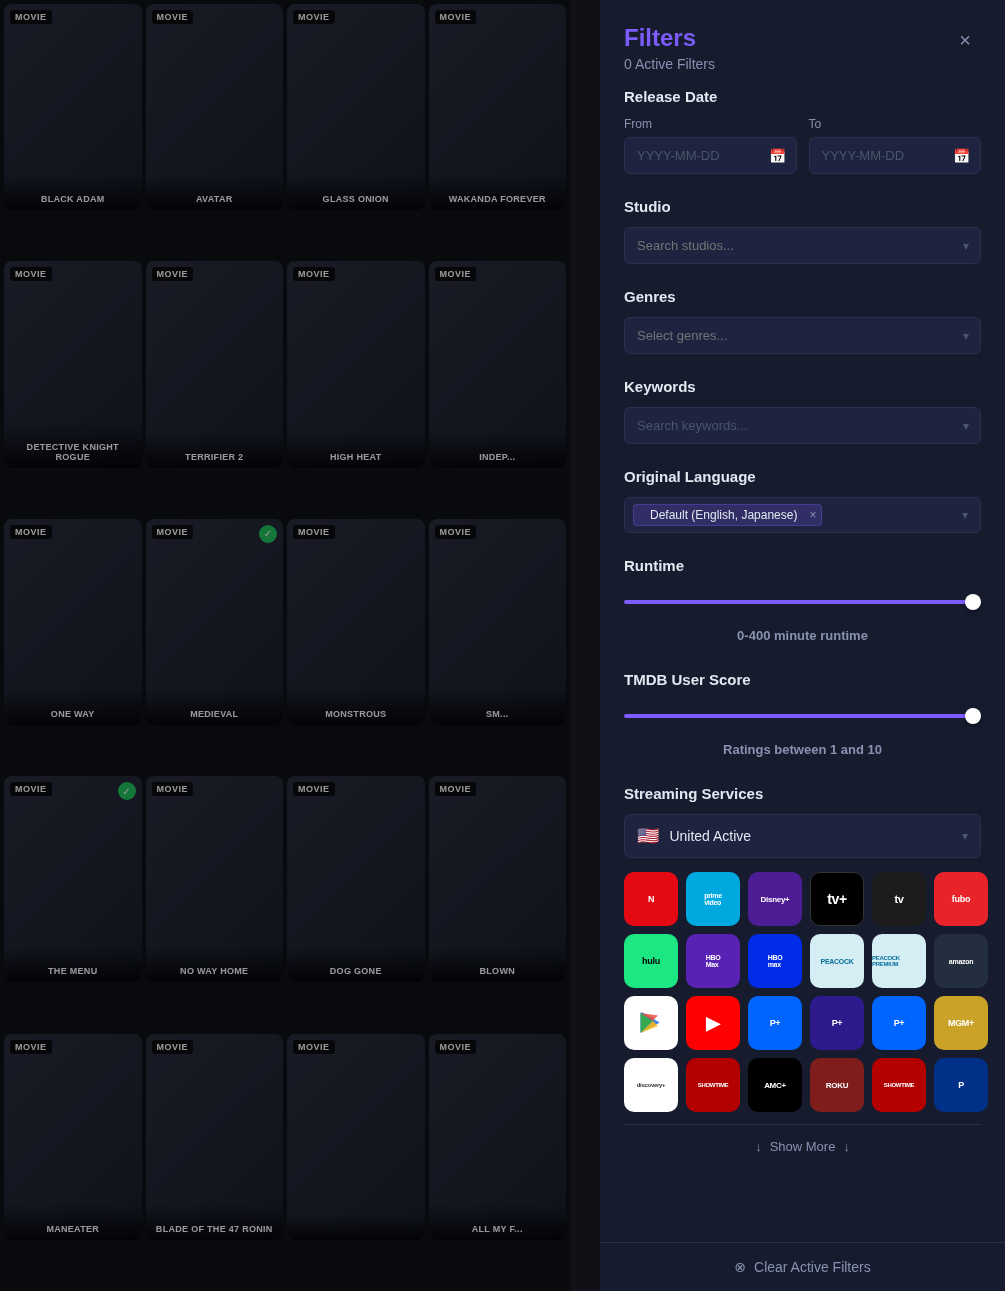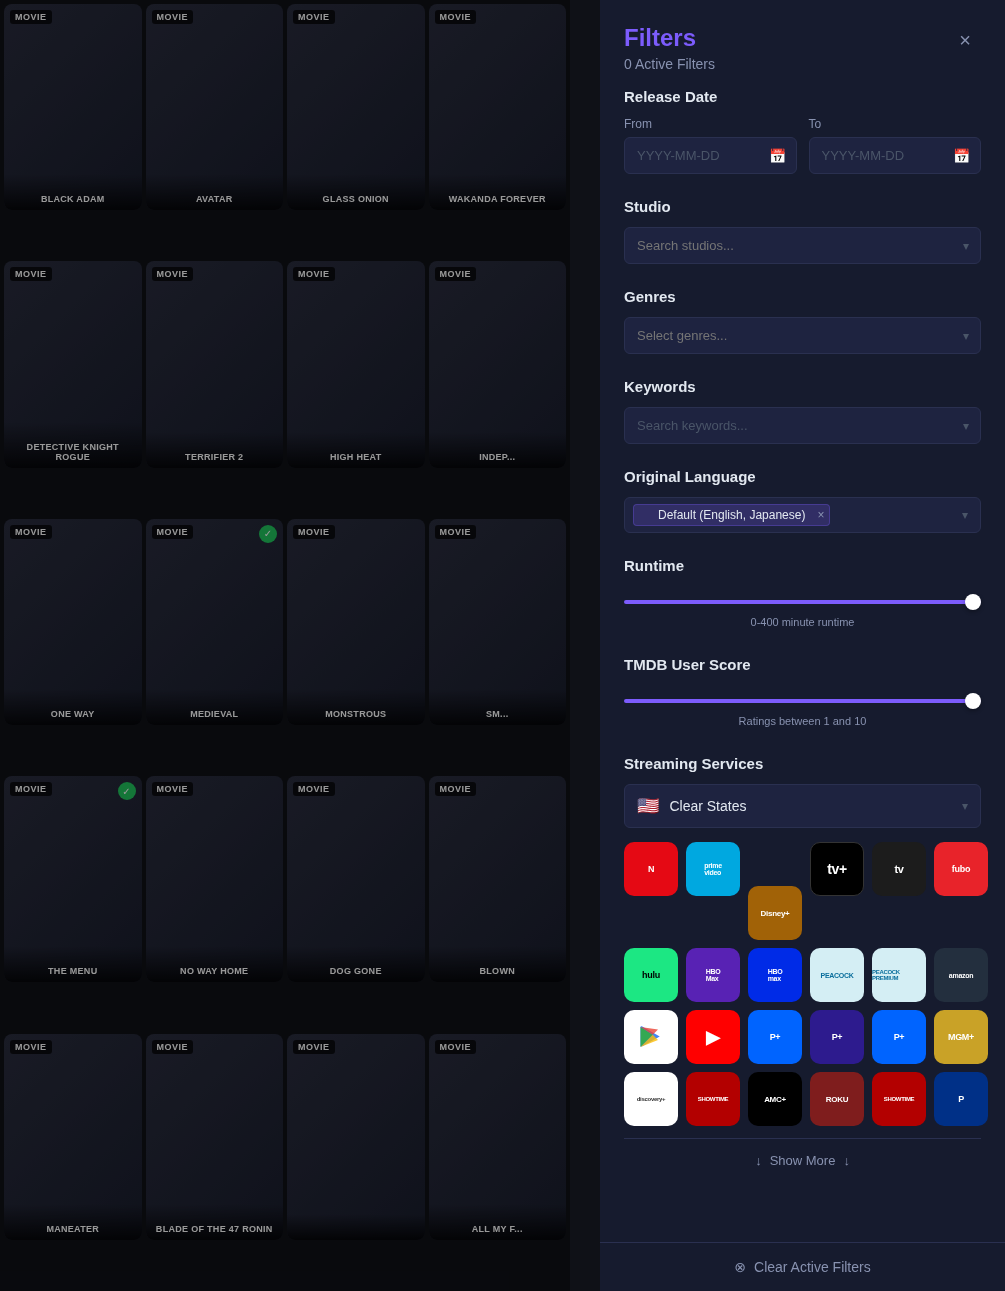--- a/index.html
+++ b/index.html
@@ -265,21 +265,21 @@
       border-radius: 6px;
       display: flex;
       align-items: center;
       padding: 6px 36px 6px 8px;
     }
 
     .lang-tag {
       background: rgba(124, 92, 252, 0.2);
       border: 1px solid rgba(124, 92, 252, 0.3);
       border-radius: 4px;
-      padding: 3px 24px 3px 24px;
+      padding: 3px 24px 3px 16px;
       color: #e2e8f0;
       font-size: 12px;
       position: relative;
       display: flex;
       align-items: center;
     }
 
     .lang-tag-close {
       position: absolute;
       right: 5px;
@@ -300,22 +300,23 @@
     }
 
     
     .slider-container {
       padding: 4px 0;
     }
 
     .slider-label {
       text-align: center;
       color: #8892b0;
-      font-size: 11px;
-      margin-top: 8px;
+      font-size: 13px;
+      margin-top: 20px;
+      font-weight: bold;
     }
 
     input[type="range"] {
       -webkit-appearance: none;
       width: 100%;
       height: 4px;
       background: #7c5cfc;
       border-radius: 2px;
       outline: none;
       cursor: pointer;
@@ -375,21 +376,21 @@
       justify-content: center;
       font-size: 10px;
       font-weight: 700;
       color: white;
       position: relative;
     }
 
     
     .svc-netflix { background: #E50914; }
     .svc-prime { background: #00A8E0; }
-    .svc-disney { background: #a16207; margin-top: 44px; }
+    .svc-disney { background: #4c1d95; }
     .svc-appletv { background: #000000; border: 1px solid #333; }
     .svc-appletv2 { background: #1C1C1C; }
     .svc-fubo { background: #E8232A; }
     .svc-hulu { background: #1CE783; }
     .svc-hbomax { background: #5822B4; }
     .svc-hbomax2 { background: #002BE7; }
     .svc-peacock { background: #F5F5F5; }
     .svc-peacock2 { background: #F5F5F5; }
     .svc-amazon { background: #232F3E; }
     .svc-youtube { background: #FF0000; }
@@ -646,21 +647,21 @@
         <input type="range" min="1" max="10" value="10" style="">
         <div class="slider-label">Ratings between 1 and 10</div>
       </div>
     </div>
 
     <div class="section">
       <div class="section-label">Streaming Services</div>
 
       <div class="streaming-country">
         <span class="country-flag">🇺🇸</span>
-        <span class="country-name">Clear States</span>
+        <span class="country-name">United Active</span>
         <span class="country-chevron">▾</span>
       </div>
 
       <div class="services-grid">
 
         <div class="service-icon svc-netflix">
           <div class="service-inner">N</div>
         </div>
         <div class="service-icon svc-prime">
           <div class="service-inner" style="font-size:7px">prime<br>video</div>

